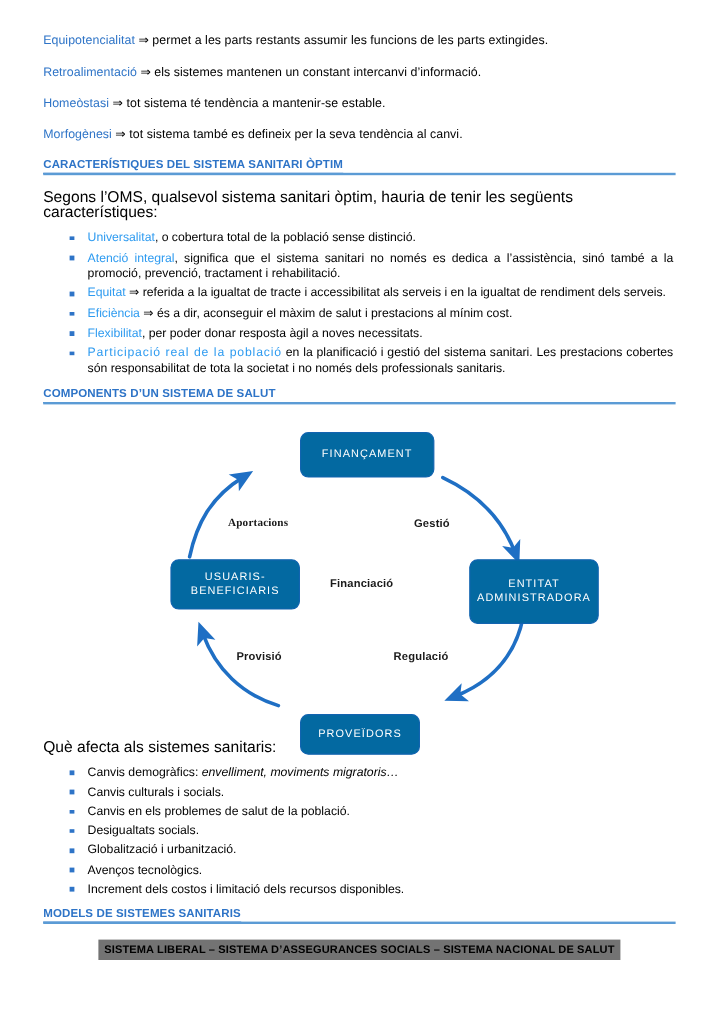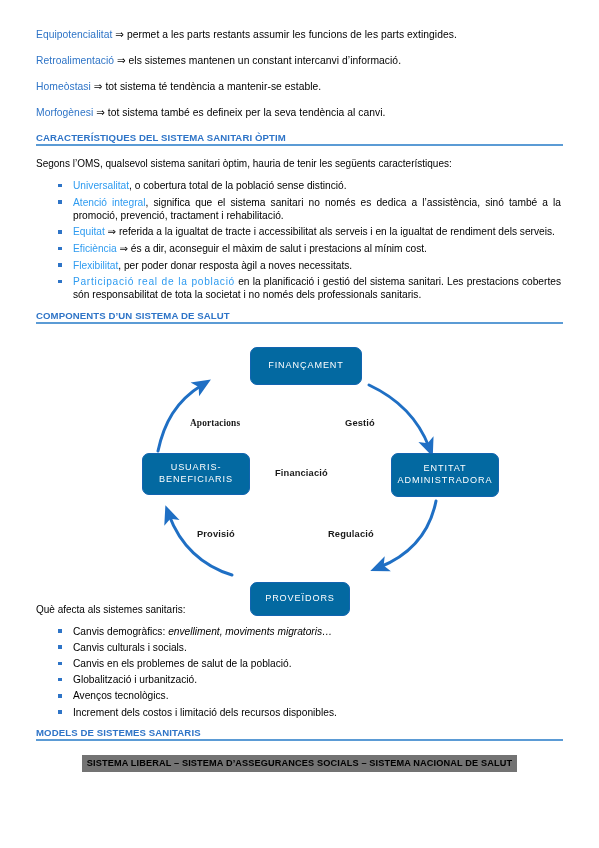--- a/index.html
+++ b/index.html
@@ -64,21 +64,21 @@
     position: absolute;
     left: 0;
     right: 0;
     bottom: 0;
     height: 2px;
     background: #5b9bd5;
   }
 
   
   .body-p {
-    font-size: 10px;
+    font-size: 13px;
     line-height: 13px;
     margin-bottom: 9px;
   }
 
   
   ul.blist {
     list-style: none;
     margin: 0 0 8px 0;
     padding: 0;
   }
@@ -123,21 +123,21 @@
     font-weight: 400;
     letter-spacing: .9px;
     display: flex;
     align-items: center;
     justify-content: center;
     text-align: center;
     line-height: 11.5px;
     box-sizing: border-box;
   }
   #box-financament { left: 214px; top: 12px;  width: 112px; height: 38px; }
-  #box-entitat     { left: 355px; top: 118px; width: 108px; height: 44px; }
+  #box-entitat     { left: 355px; top: 118px; width: 108px; height: 54px; }
   #box-proveidors  { left: 214px; top: 247px; width: 100px; height: 34px; }
   #box-usuaris     { left: 106px; top: 118px; width: 108px; height: 42px; }
 
   .dglabel {
     position: absolute;
     font-size: 9.3px;
     font-weight: 700;
     color: #1a1a1a;
     letter-spacing: .15px;
     white-space: nowrap;
@@ -245,20 +245,21 @@
       <div class="dglabel" id="lbl-provisio">Provisió</div>
       <div class="dglabel" id="lbl-financiacio">Financiació</div>
     </div>
 
     <div class="body-p">Què afecta als sistemes sanitaris:</div>
 
     <ul class="blist tight">
       <li><span>Canvis demogràfics: </span><span class="it">envelliment, moviments migratoris…</span></li>
       <li><span>Canvis culturals i socials.</span></li>
       <li><span>Canvis en els problemes de salut de la població.</span></li>
+      <li><span>Desigualtats socials.</span></li>
       <li><span>Globalització i urbanització.</span></li>
       <li><span>Avenços tecnològics.</span></li>
       <li><span>Increment dels costos i limitació dels recursos disponibles.</span></li>
     </ul>
 
     <div class="heading">
       <span class="txt">MODELS DE SISTEMES SANITARIS</span>
     </div>
 
     <div class="hlbar-wrap">

